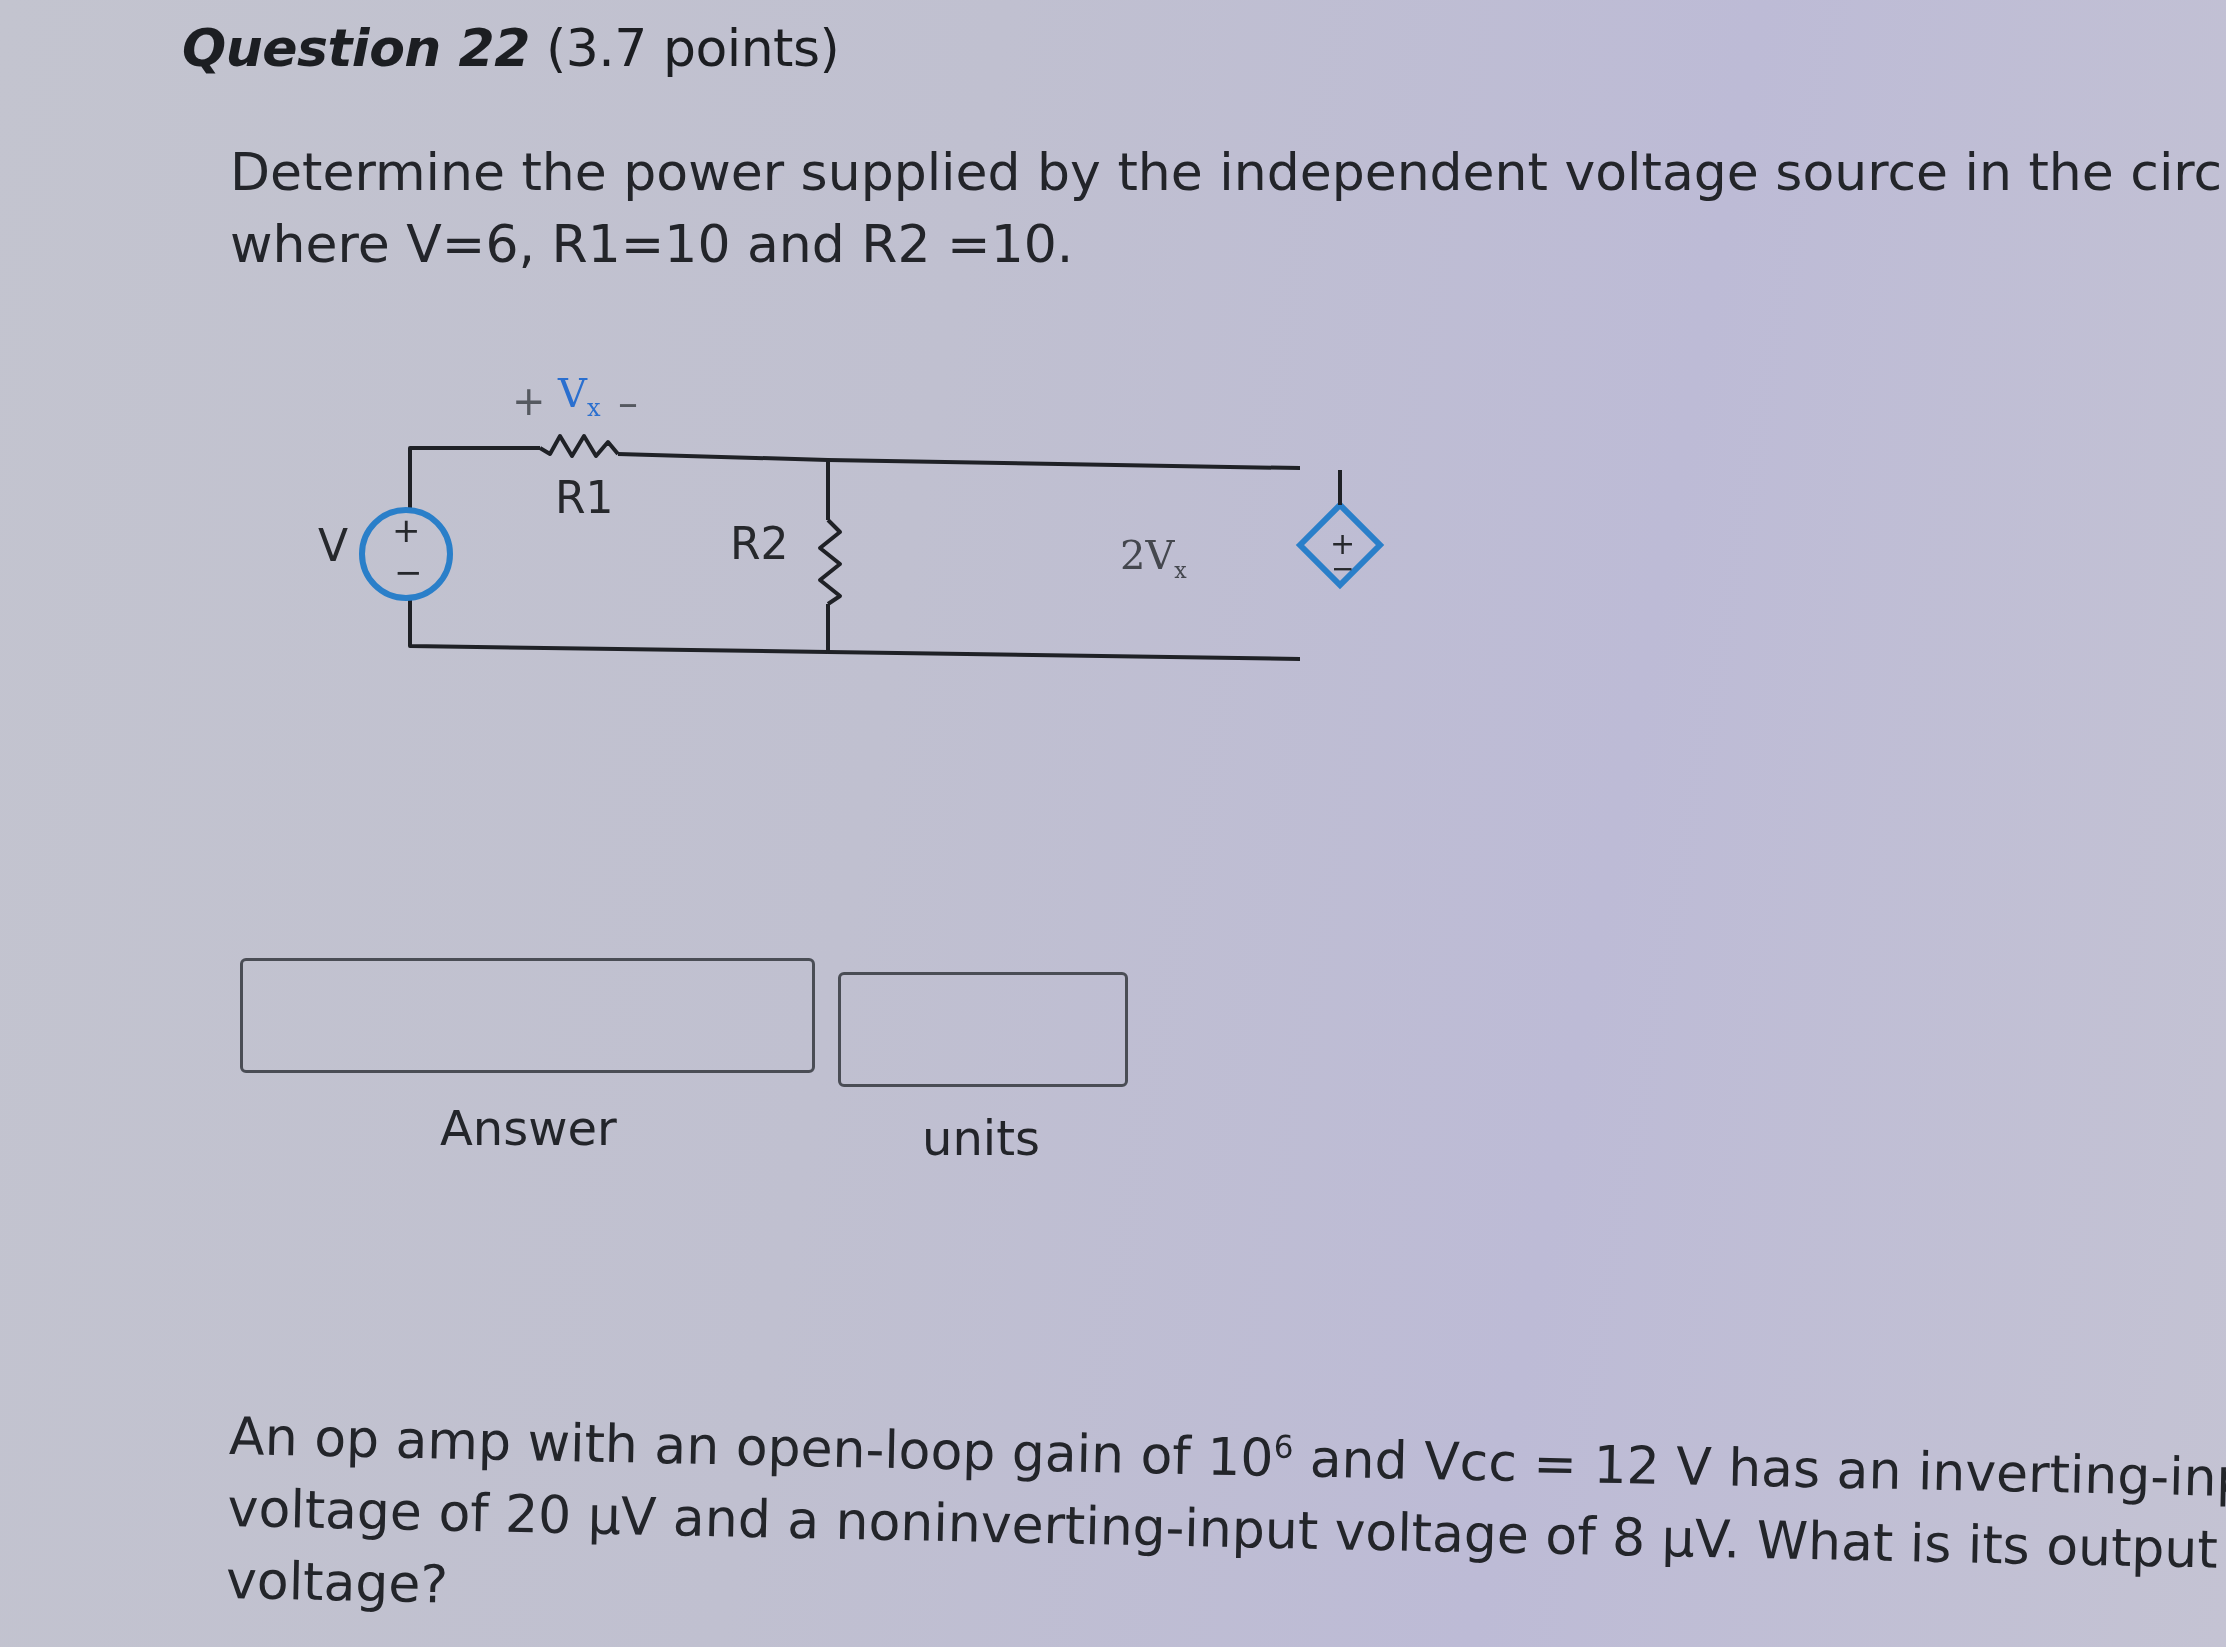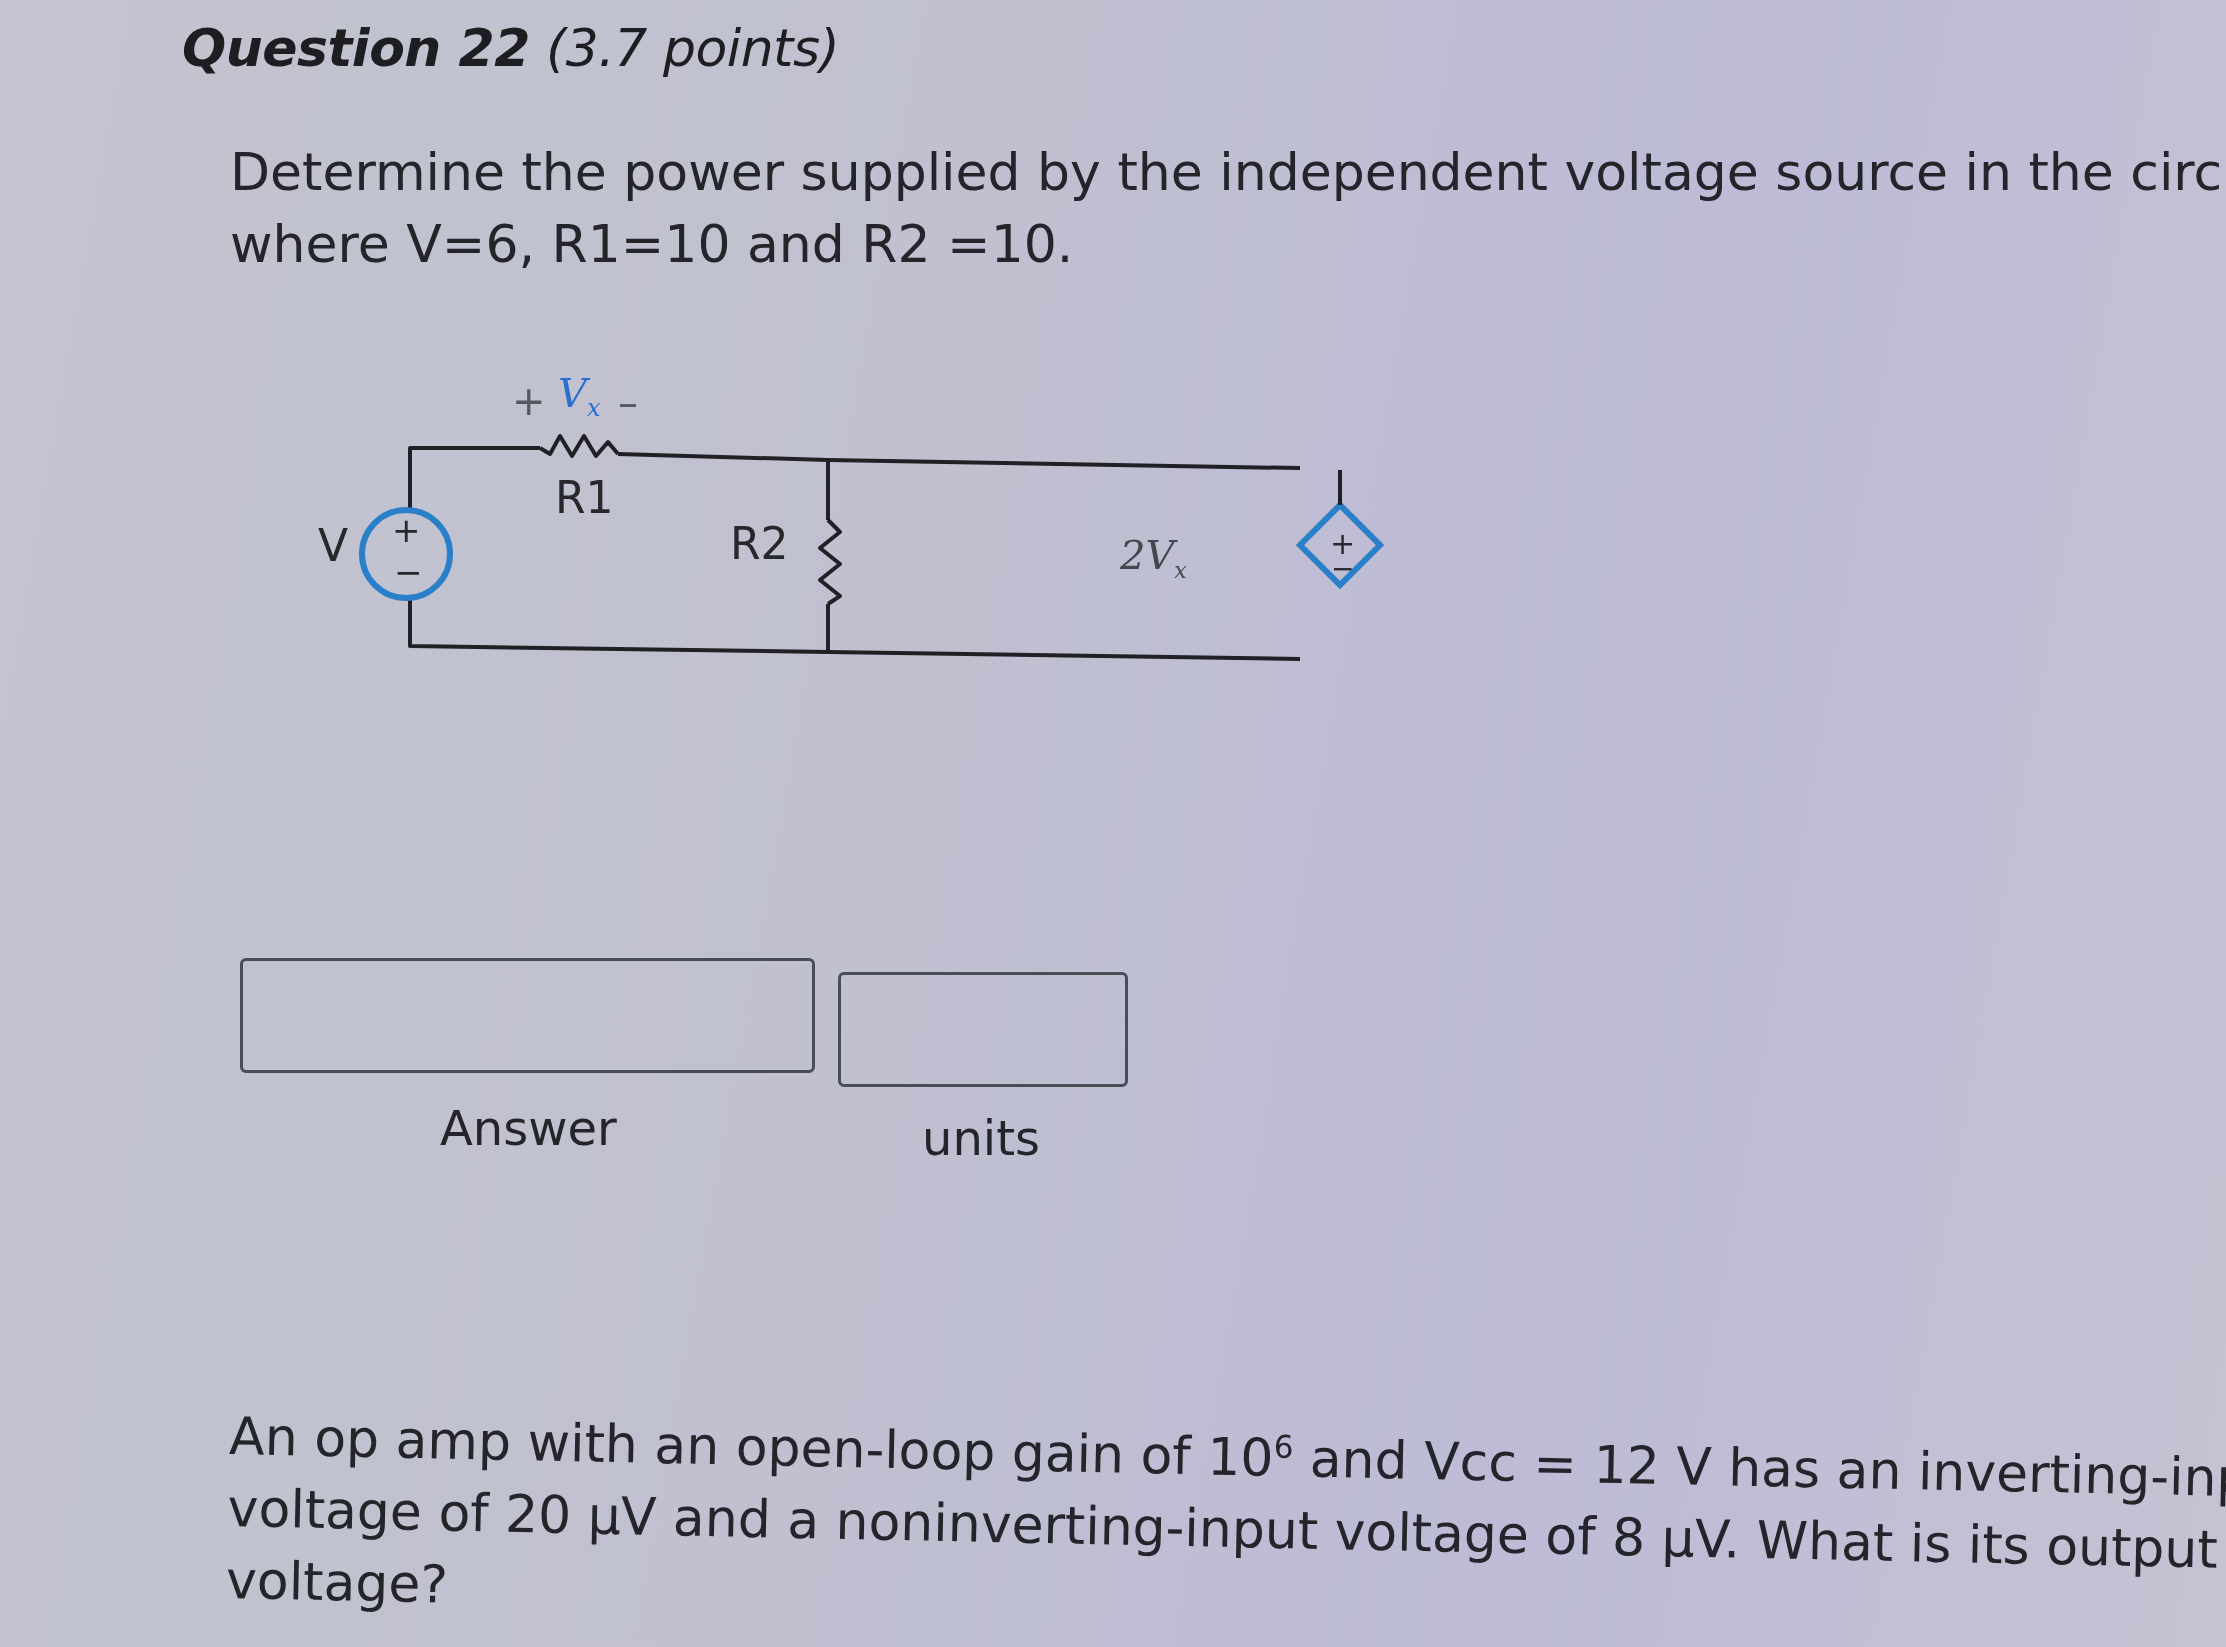--- a/index.html
+++ b/index.html
@@ -21,21 +21,21 @@
     width: 2226px; height: 1647px;
   }
   .q-heading {
     position: absolute;
     font-size: 52px;
     letter-spacing: -0.5px;
     white-space: nowrap;
     color: #1c1e22;
   }
   .q-heading .qnum { font-weight: bold; font-style: italic; }
-  .q-heading .qpts { font-weight: normal; font-style: italic; }
+  .q-heading .qpts { font-weight: normal; }
   .q-body {
     position: absolute;
     font-size: 52px;
     line-height: 72px;
     color: #23252a;
     white-space: nowrap;
   }
   .q-body .line { display: block; }
 
   #q22-heading { left: 182px; top: 18px; }
@@ -48,21 +48,20 @@
   }
   .circuit svg { position: absolute; left: 0; top: 0; }
   .clabel {
     position: absolute;
     font-size: 44px;
     color: #26282c;
     white-space: nowrap;
   }
   .clabel.italic {
     font-family: "DejaVu Serif", "Liberation Serif", serif;
-    font-style: italic;
   }
   .clabel.blue { color: #2a6fcf; }
   .clabel.small { font-size: 40px; color: #555960; }
 
   .answer-label {
     position: absolute;
     left: 230px; top: 835px;
     font-size: 48px;
     color: #23252a;
   }

